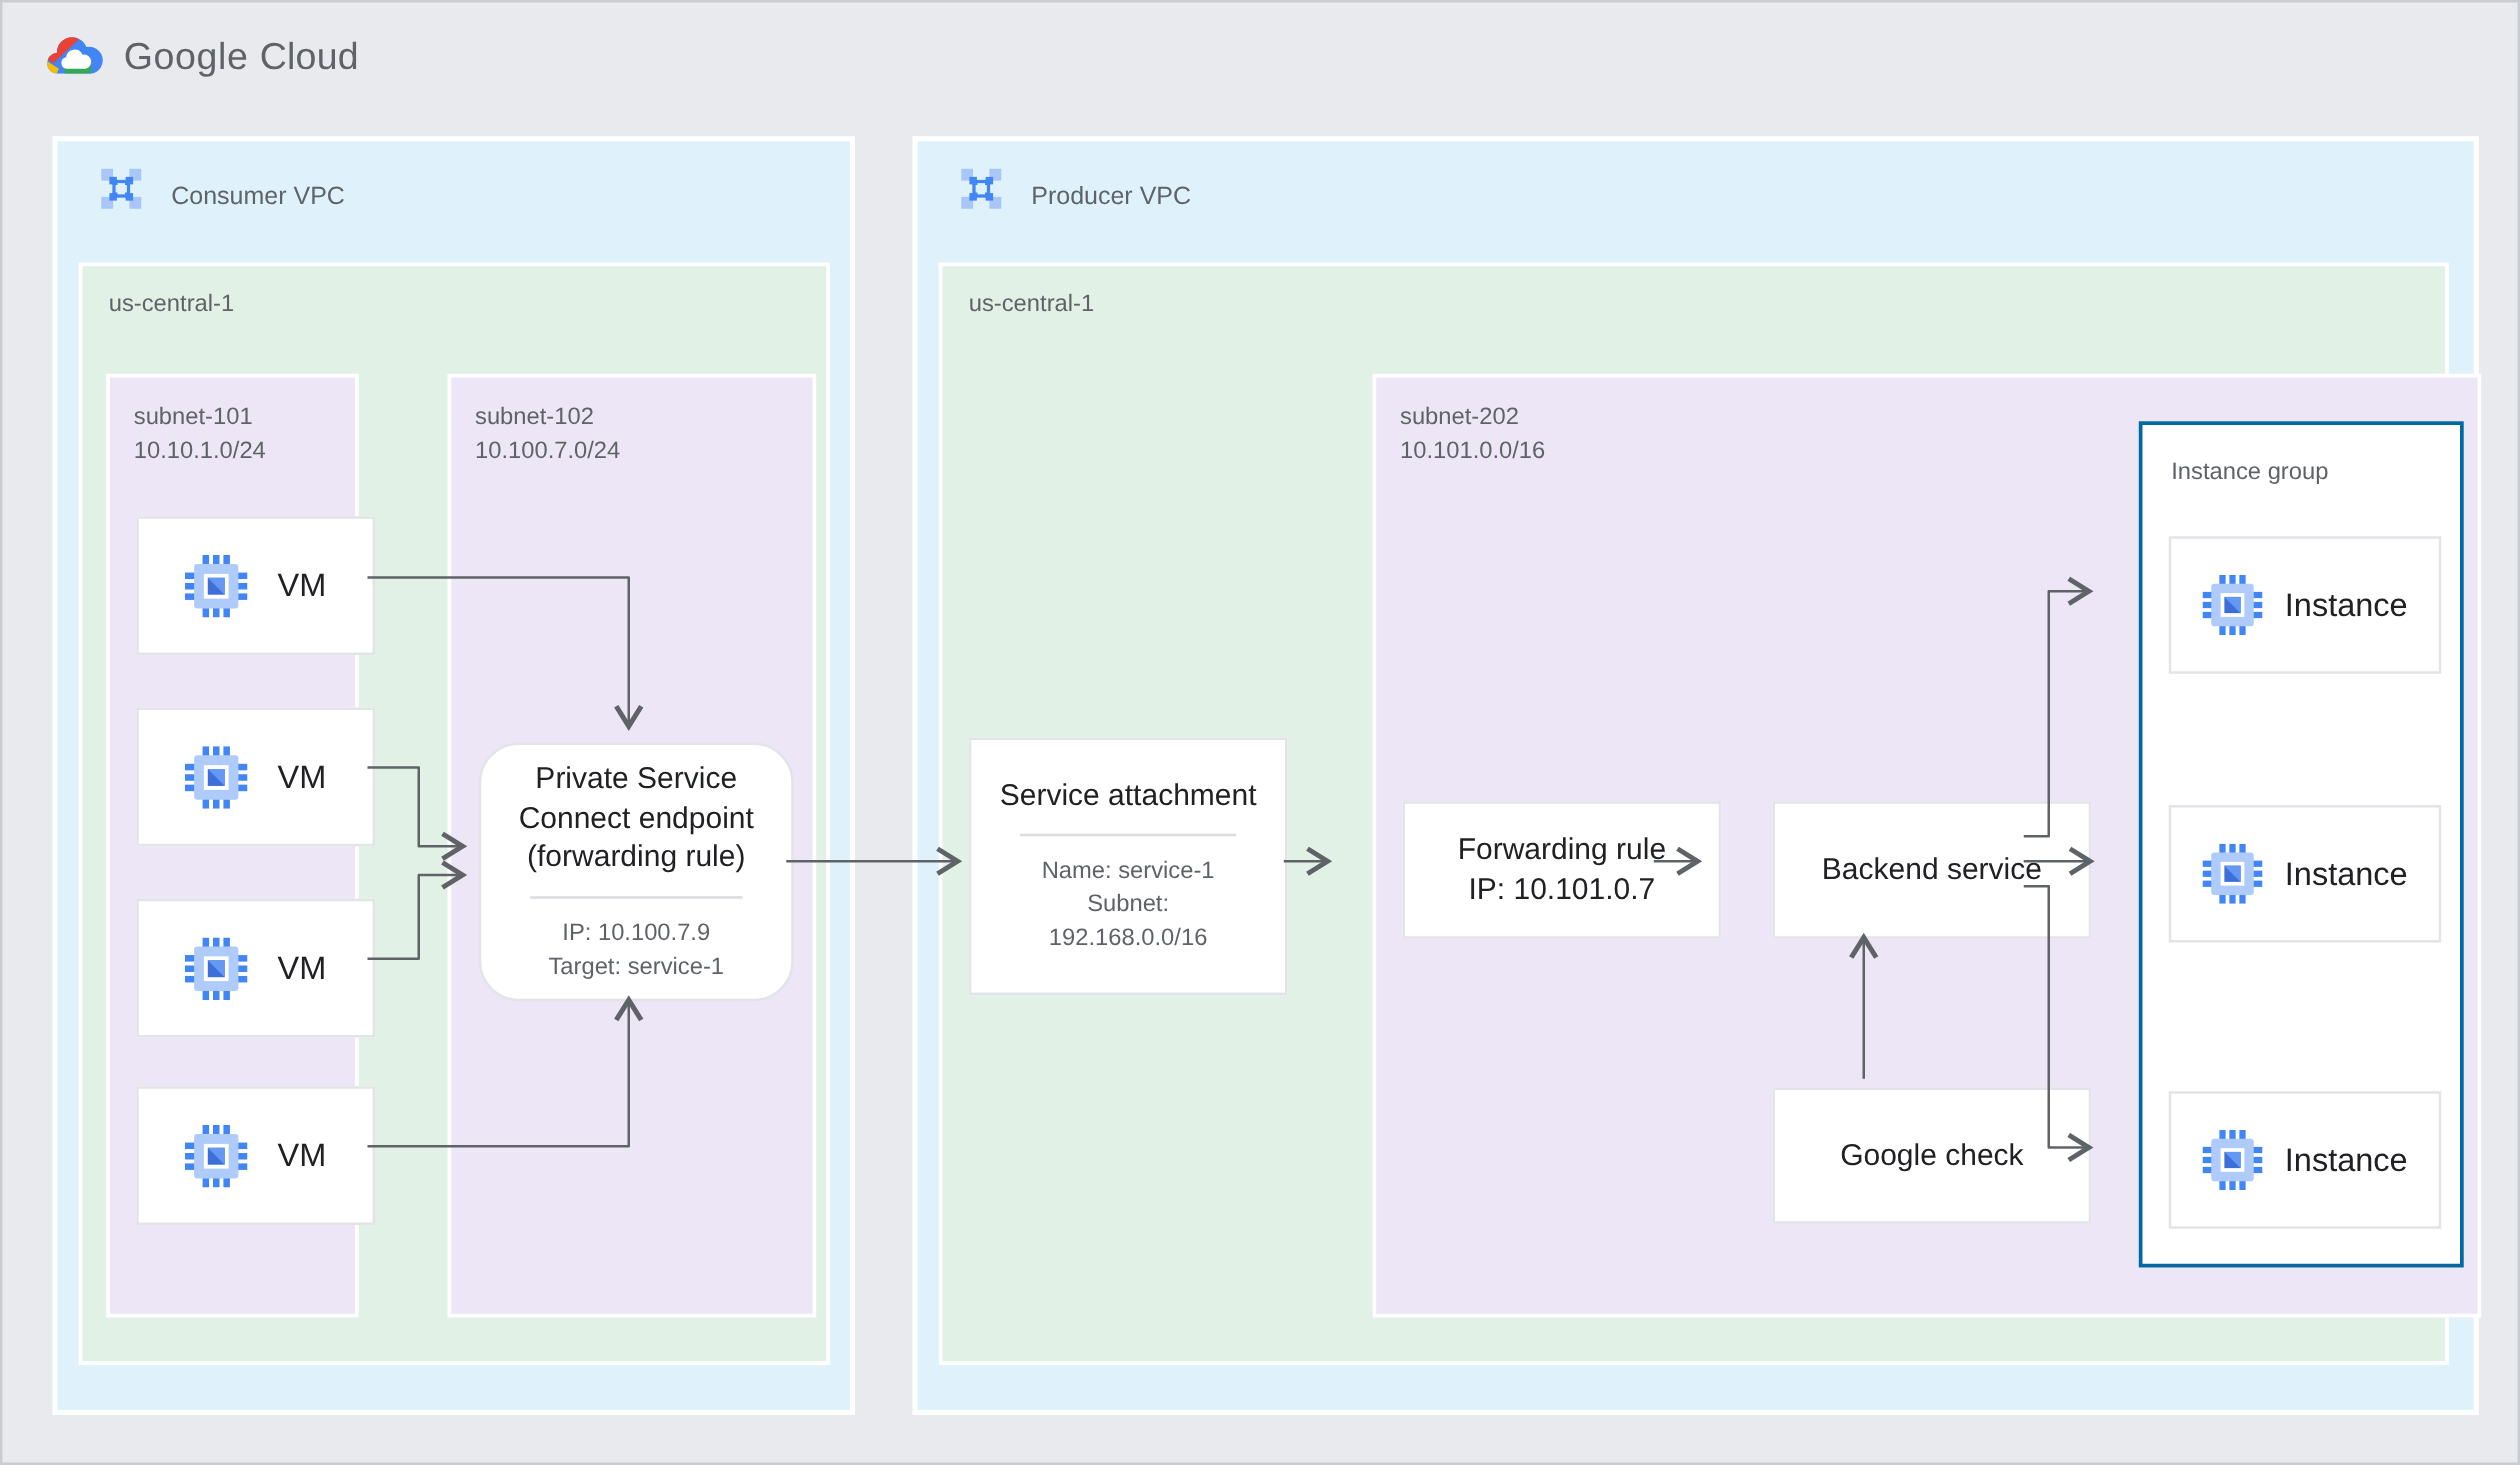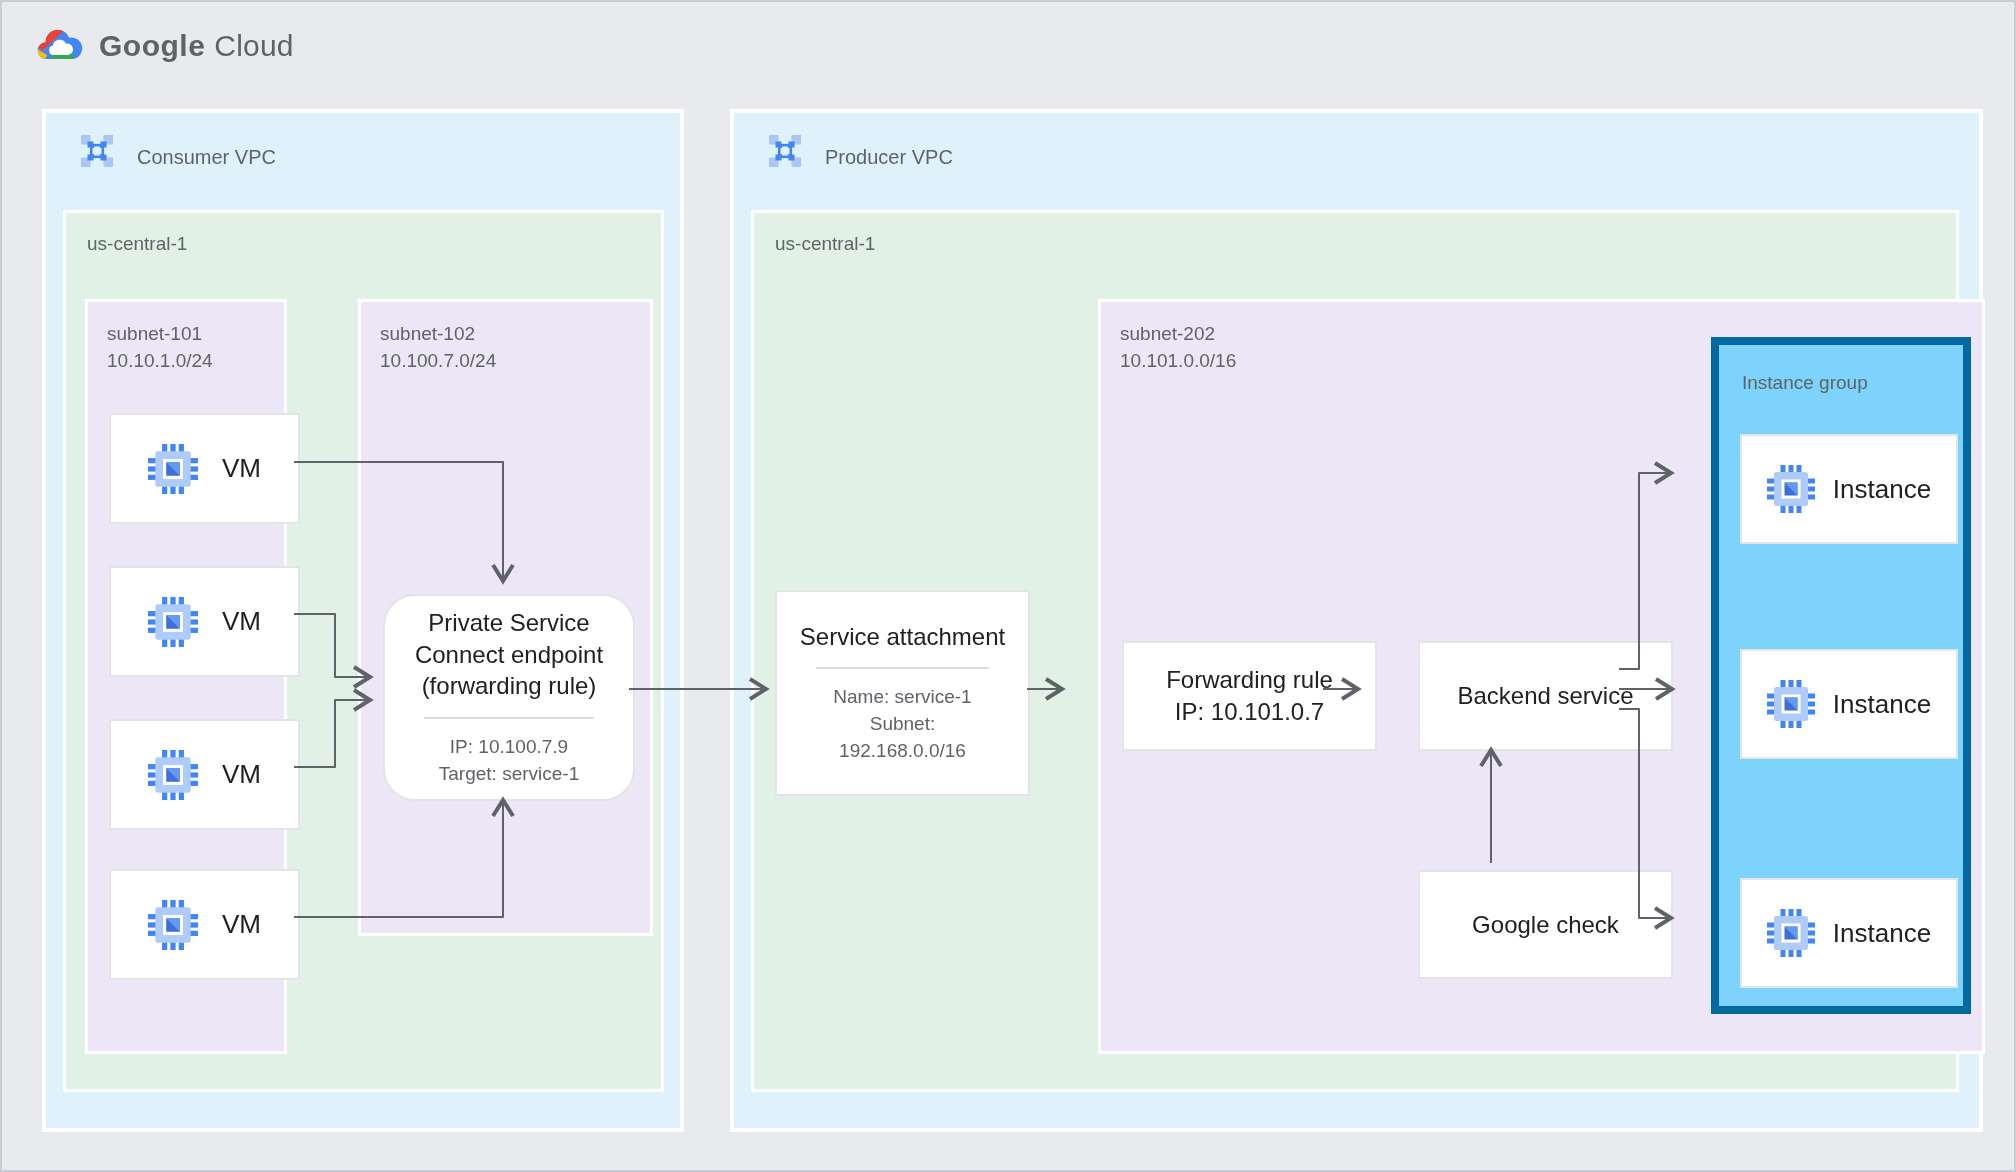--- a/index.html
+++ b/index.html
@@ -7,21 +7,21 @@
   .canvas{
     position:relative;
     width:2016px;height:1172px;
     background:#E8EAED;
     border:2px solid #C9CDD2;
     font-family:"Liberation Sans", sans-serif;
     overflow:hidden;
   }
   .logo{position:absolute;left:33px;top:24px;display:flex;align-items:center;gap:14px;}
   .logo-text{font-size:30px;color:#5F6368;letter-spacing:0.2px;}
-  .logo-text .g1{font-weight:bold;letter-spacing:0.5px;}
+  .logo-text .g1{font-weight:normal;letter-spacing:0.5px;}
   .logo-text .g2{font-weight:normal;margin-left:9px;}
 
   .vpc{position:absolute;background:#DFF2FC;border:4px solid #FFFFFF;}
   .vpc-header{position:absolute;left:33px;top:20px;display:flex;align-items:flex-end;gap:22px;}
   .vpc-label{font-size:20px;color:#5F6368;}
   .region{position:absolute;background:#E2F1E6;border:3px solid #FFFFFF;}
   .region-label{position:absolute;left:21px;top:20px;font-size:19px;color:#5F6368;}
   .subnet{position:absolute;background:#ECE6F6;border:3px solid #FFFFFF;}
   .subnet-label{position:absolute;left:19px;top:19px;font-size:19px;color:#5F6368;line-height:1.4;}
 
@@ -29,21 +29,21 @@
         display:flex;align-items:center;justify-content:center;gap:24px;}
   .card-label{font-size:26px;color:#202124;}
 
   .node{position:absolute;background:#FFFFFF;border:2px solid #E3E4E8;
         display:flex;flex-direction:column;align-items:center;justify-content:center;
         text-align:center;padding:8px 12px;}
   .node-title{font-size:24px;color:#202124;line-height:1.32;}
   .node-divider{width:76%;height:2px;background:#DADCE0;margin:15px 0;}
   .node-sub{font-size:19px;color:#5F6368;line-height:1.42;}
 
-  .group{position:absolute;background:#7dd3fc;border:8px solid #0369a1;}
+  .group{position:absolute;background:#ffffff;border:3px solid #0369a1;}
   .group-label{position:absolute;left:23px;top:27px;font-size:19px;color:#5F6368;}
 
   .connectors{position:absolute;left:0;top:0;pointer-events:none;}
 </style>
 </head>
 <body>
 
 <svg width="0" height="0" style="position:absolute">
   <defs>
     <g id="compute-chip">
@@ -145,21 +145,21 @@
           <span class="card-label">VM</span>
         </div>
         <div class="card" style="left:21px;top:567px;width:191px;height:111px;">
           <svg width="50" height="50" viewBox="0 0 48 48">
               <use href="#compute-chip"></use>
             </svg>
           <span class="card-label">VM</span>
         </div>
       </div>
 
-      <div class="subnet" style="left:292px;top:86px;width:295px;height:637px;">
+      <div class="subnet" style="left:292px;top:86px;width:295px;height:755px;">
         <div class="subnet-label">
           <div>subnet-102</div>
           <div>10.100.7.0/24</div>
         </div>
         <div class="node" style="left:22px;top:292px;width:252px;height:207px;border-radius:32px;">
           <div class="node-title" style="max-width:206px;">Private Service Connect endpoint (forwarding rule)</div>
           <div class="node-divider"></div>
           <div class="node-sub">IP: 10.100.7.9</div>
           <div class="node-sub">Target: service-1</div>
         </div>

